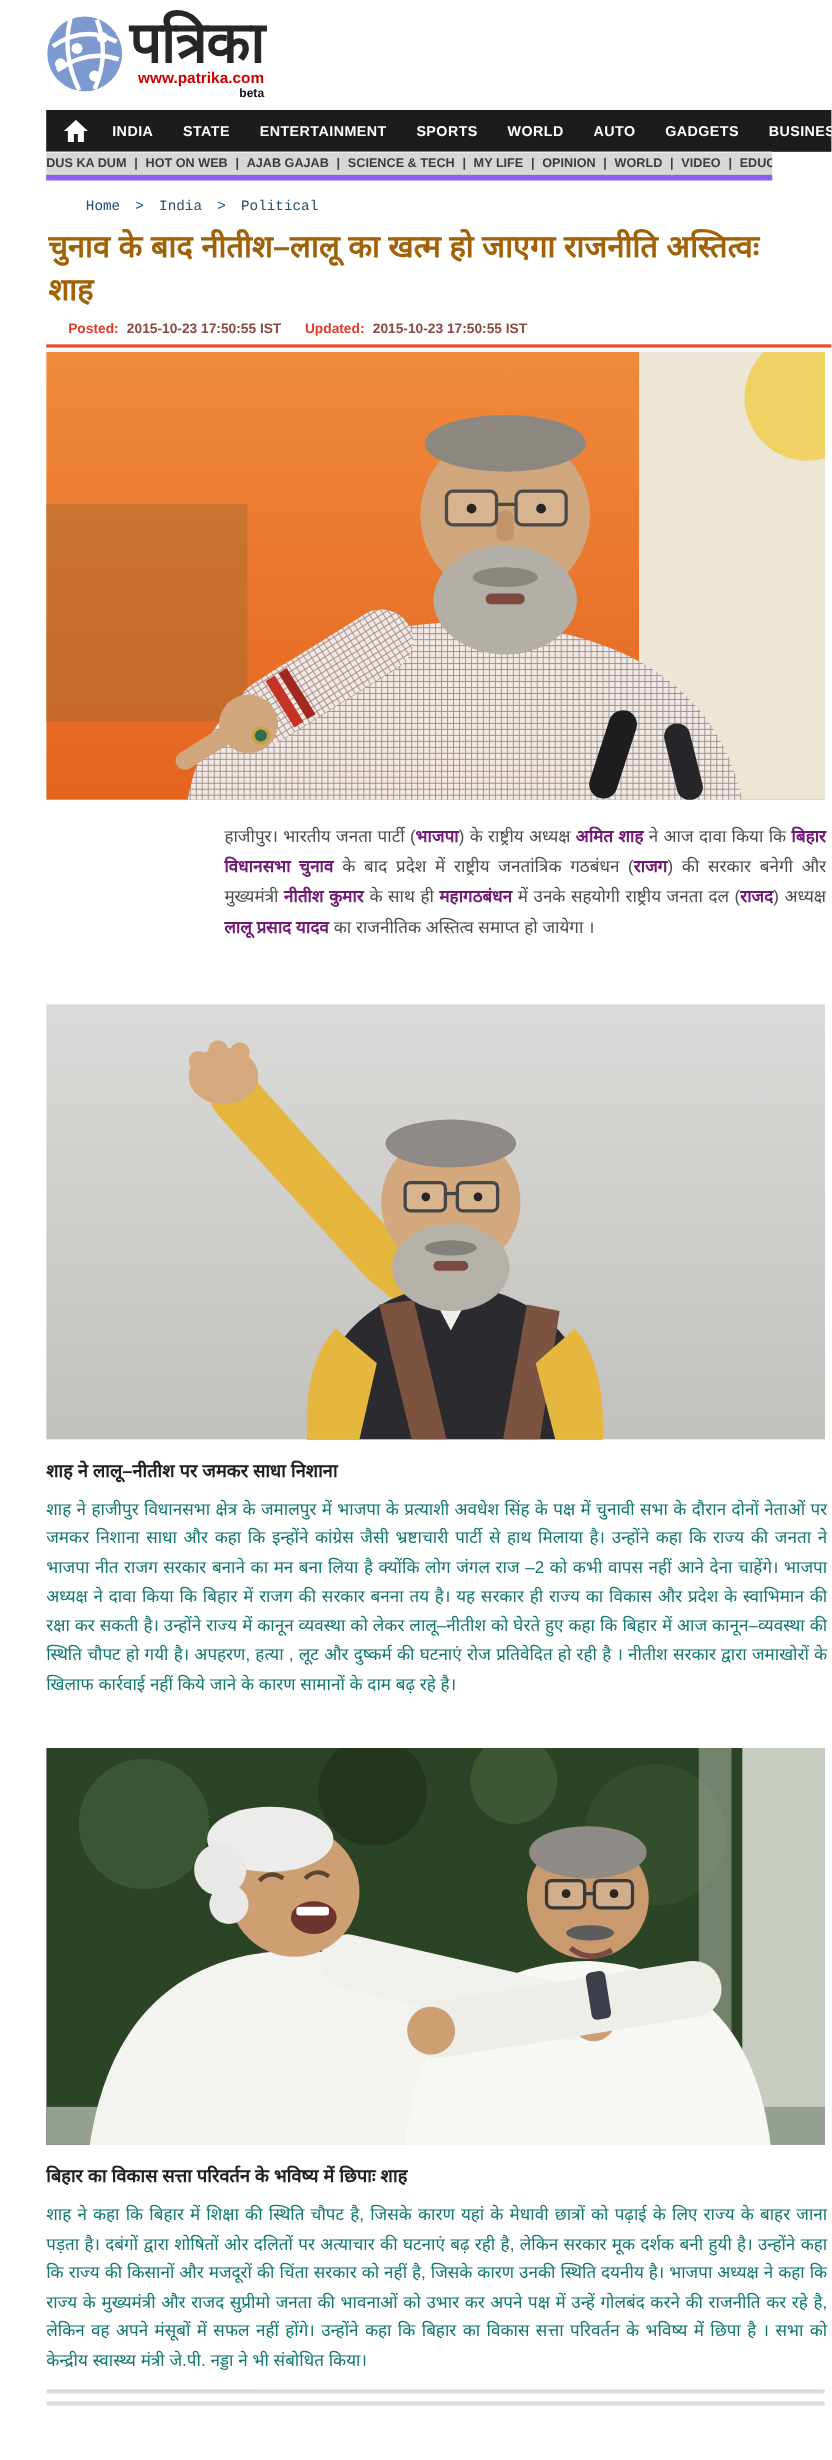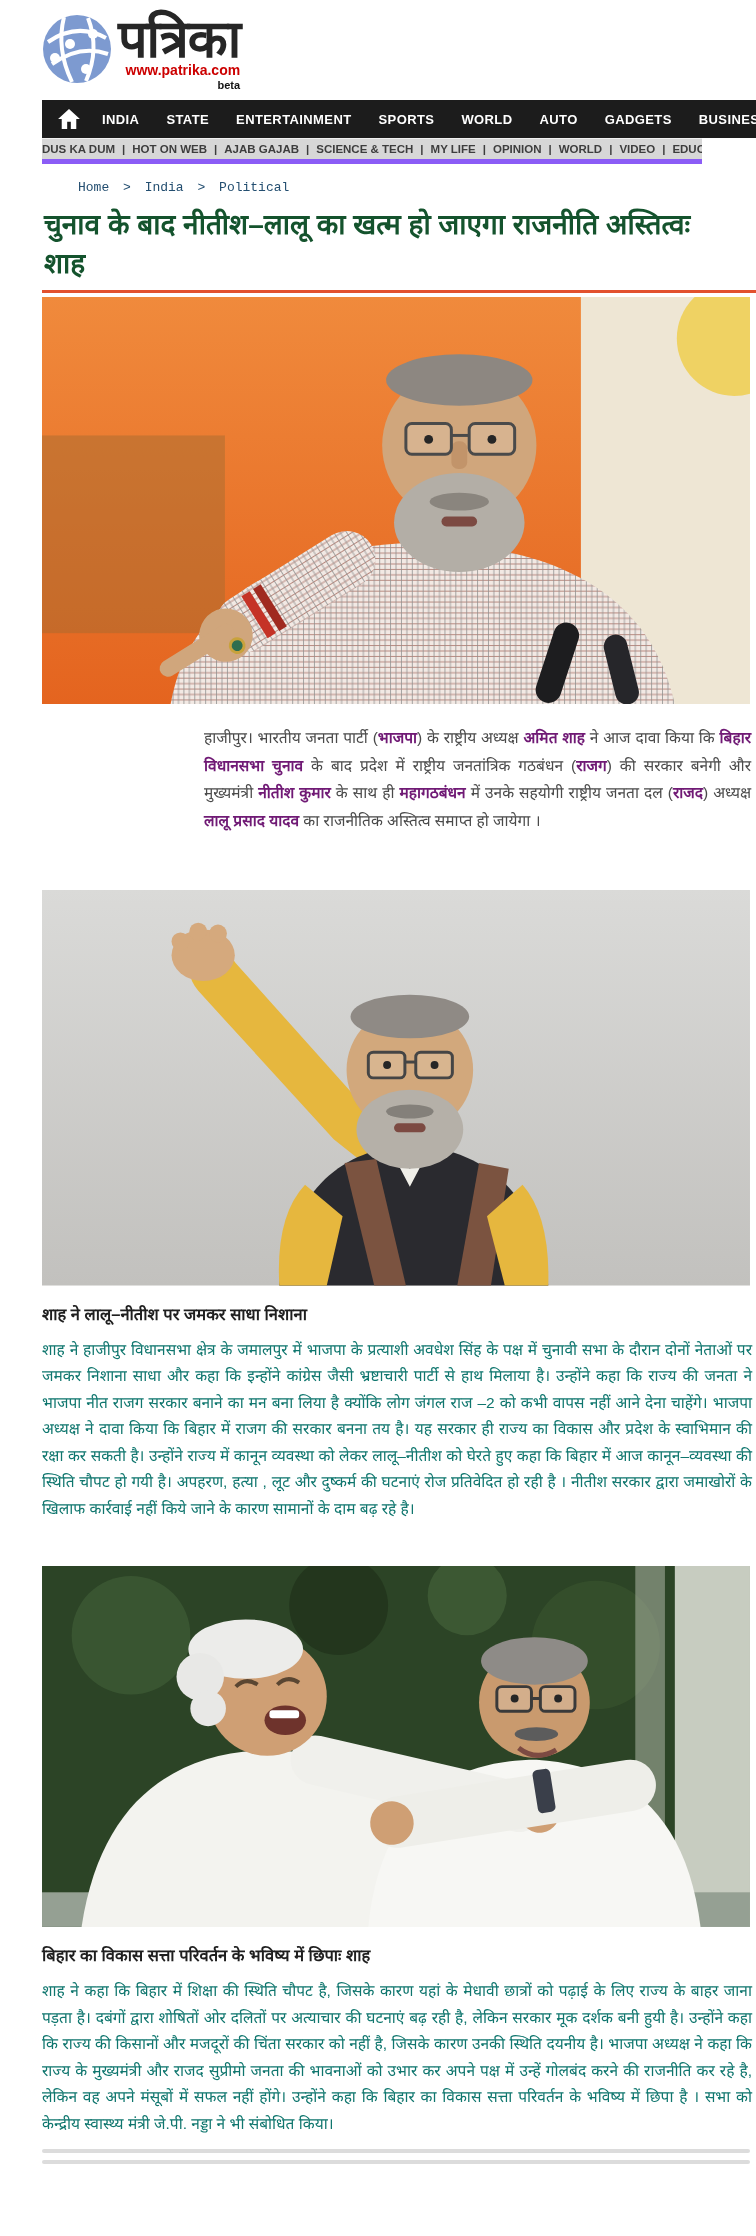--- a/index.html
+++ b/index.html
@@ -33,21 +33,21 @@
   .subnav-item { color:#3d3d3d; font-size:11.5px; font-weight:bold; cursor:pointer; flex:0 0 auto; }
   .subnav-sep { color:#3d3d3d; font-size:11.5px; font-weight:bold; margin:0 7px; flex:0 0 auto; }
 
   
   .breadcrumb { margin:16px 0 0 36px; font-size:13px; color:#234e70;font-family:Liberation Mono, monospace; }
   .crumb { cursor:pointer; }
   .crumb-sep { margin:0 6px; color:#234e70; }
 
   
   h1.title { margin:10px 0 0 2px; max-width:660px; font-size:28px; line-height:39px;
-             font-weight:bold; color:#14532d; }
+             font-weight:bold; color:#a16207; }
   .meta { margin:9px 0 0 20px; font-size:12.5px; font-weight:bold; }
   .meta .lab { color:#e23b2e; }
   .meta .val { color:#8a4a42; margin-left:4px; }
   .meta .upd { margin-left:18px; }
   .divider { margin-top:7px; width:714px; height:3px; background:#e2512e; }
 
   
   figure.photo { margin-top:4px; width:708px; }
   figure.photo svg { display:block; width:708px; }
   figure.photo2 { margin-top:56px; }
@@ -128,20 +128,26 @@
 
   <div class="breadcrumb">
     <span class="crumb">Home</span>
     <span class="crumb-sep">&gt;</span>
     <span class="crumb">India</span>
     <span class="crumb-sep">&gt;</span>
     <span class="crumb">Political</span>
   </div>
 
   <h1 class="title">चुनाव के बाद नीतीश–लालू का खत्म हो जाएगा राजनीति अस्तित्वः शाह</h1>
+  <div class="meta">
+    <span class="lab">Posted:</span>
+    <span class="val">2015-10-23 17:50:55 IST</span>
+    <span class="lab upd">Updated:</span>
+    <span class="val">2015-10-23 17:50:55 IST</span>
+  </div>
   <div class="divider"></div>
 
   <figure class="photo">
     <svg viewBox="0 0 716 412">
       <defs>
         <linearGradient id="org" x1="0" y1="0" x2="0" y2="1">
           <stop offset="0" stop-color="#f08a3c"></stop>
             <stop offset="1" stop-color="#e4641f"></stop>
         </linearGradient>
         <pattern id="chk" width="11" height="11" patternUnits="userSpaceOnUse">

